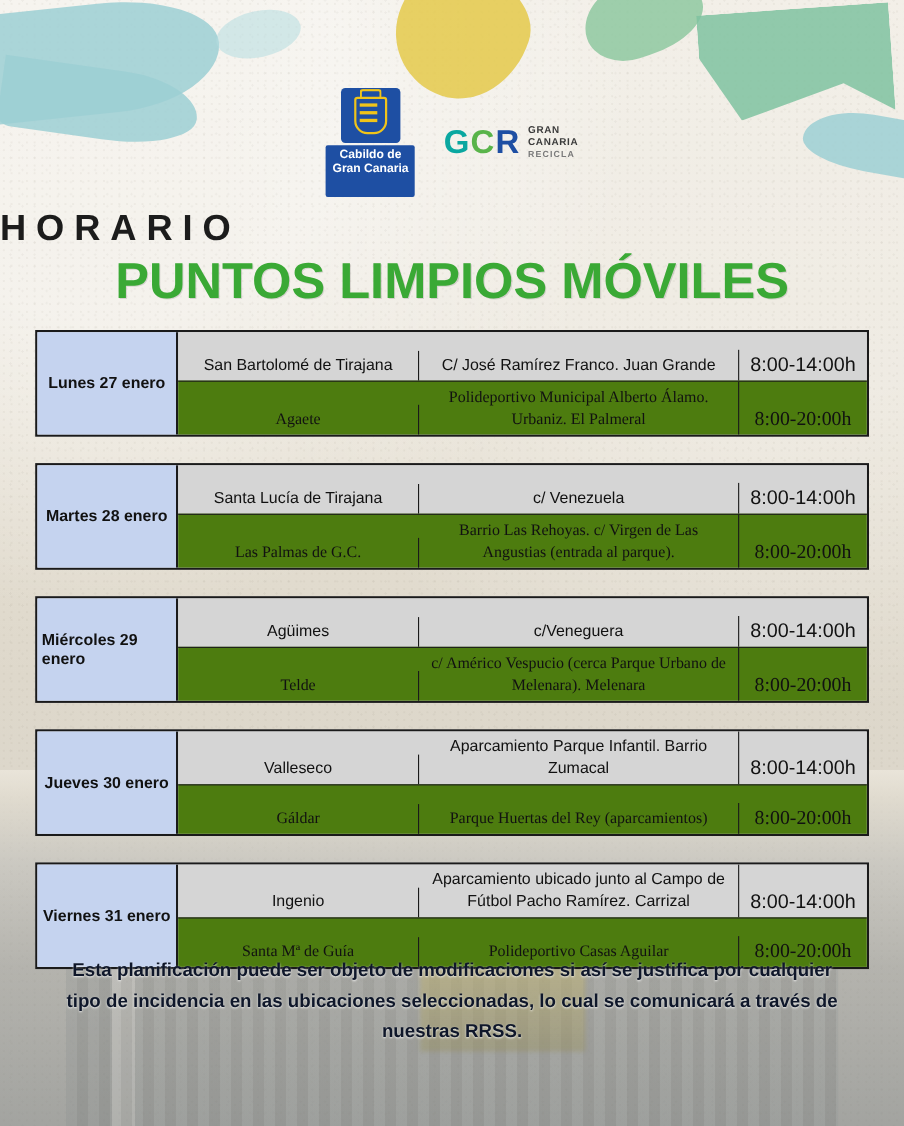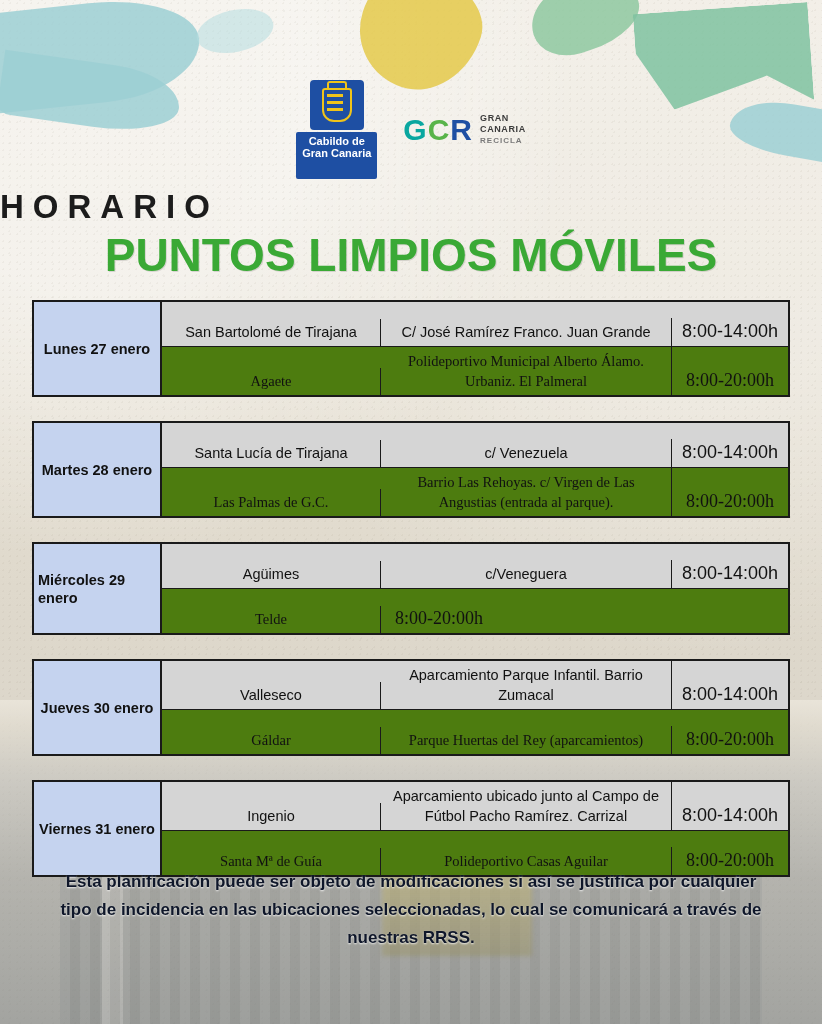--- a/index.html
+++ b/index.html
@@ -410,20 +410,21 @@
   <div class="day-block">
     <div class="day-label">Miércoles 29 enero</div>
     <div class="rows">
       <div class="row shaded">
         <div class="cell-muni">Agüimes</div>
         <div class="cell-place">c/Veneguera</div>
         <div class="cell-time">8:00-14:00h</div>
       </div>
       <div class="row plain">
         <div class="cell-muni">Telde</div>
+        <div class="cell-place">c/ Américo Vespucio (cerca Parque Urbano de Melenara). Melenara</div>
         <div class="cell-time">8:00-20:00h</div>
       </div>
     </div>
   </div>
 
   <div class="day-block">
     <div class="day-label">Jueves 30 enero</div>
     <div class="rows">
       <div class="row shaded">
         <div class="cell-muni">Valleseco</div>

